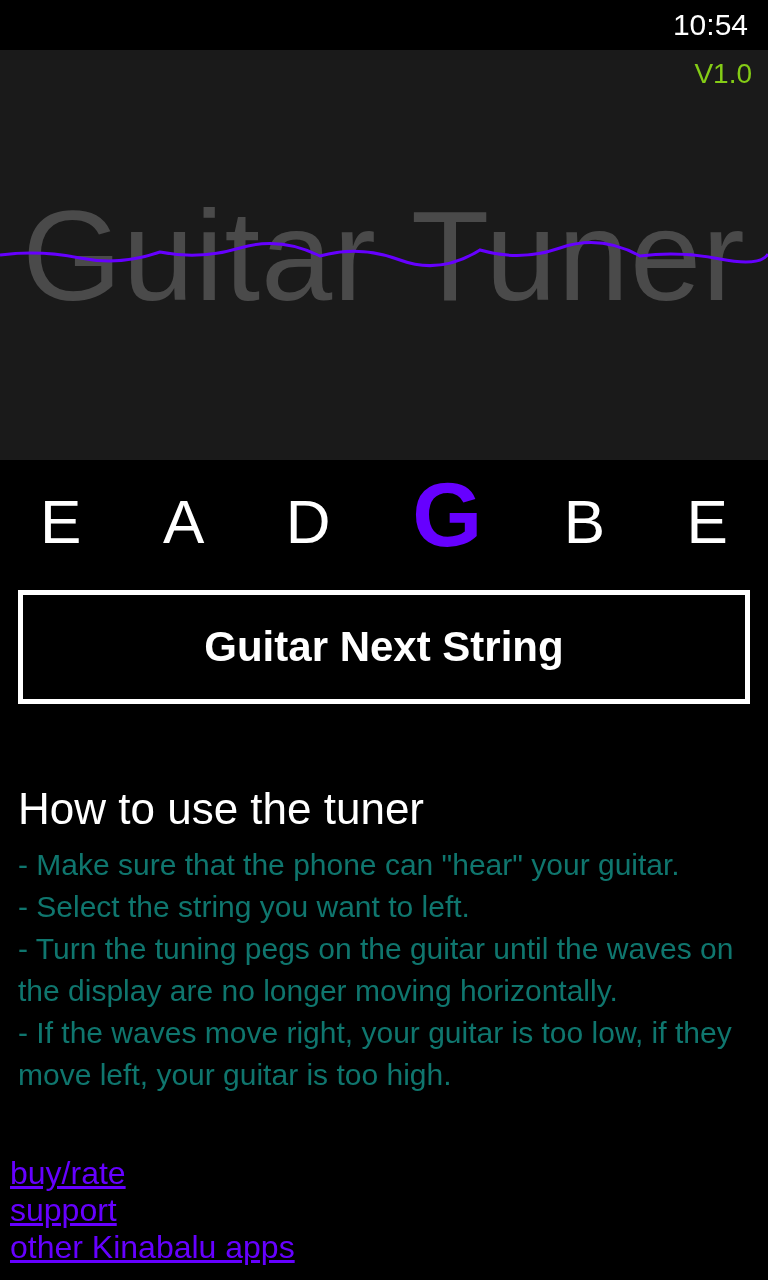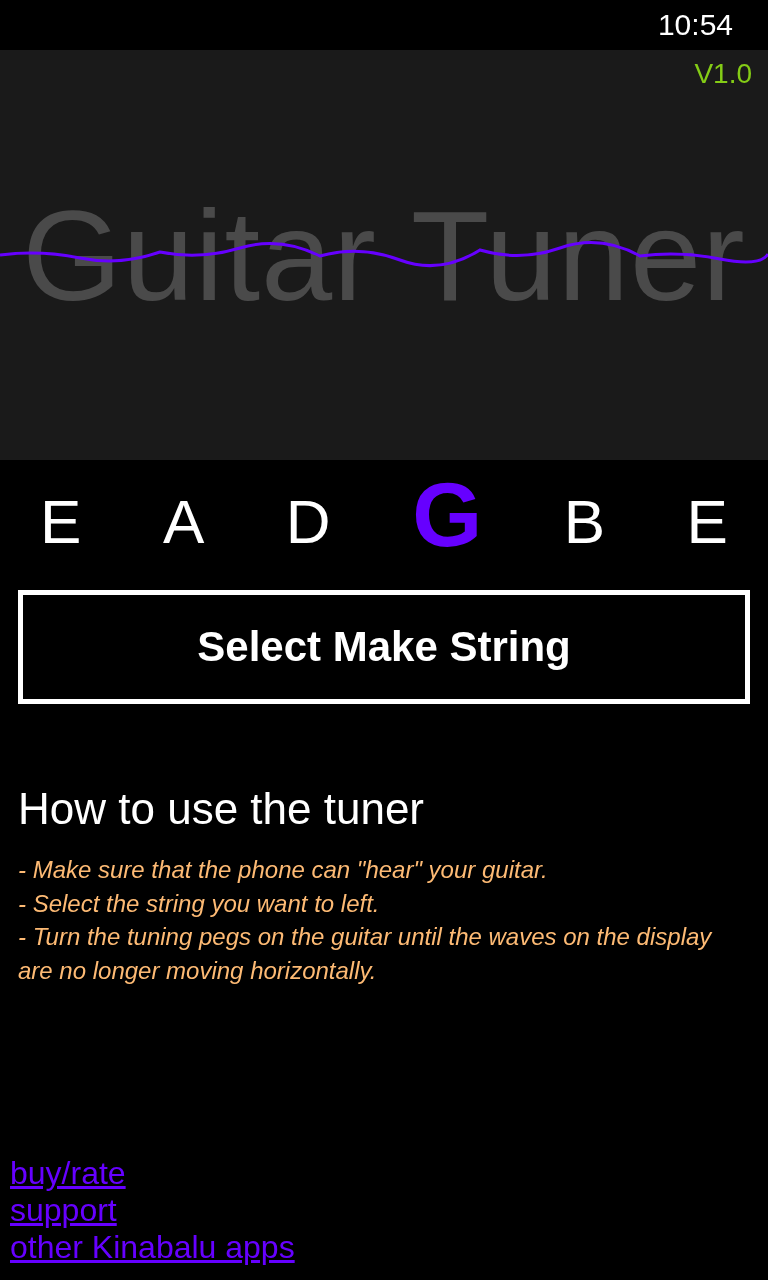--- a/index.html
+++ b/index.html
@@ -16,21 +16,21 @@
       overflow: hidden;
       display: flex;
       flex-direction: column;
     }
     .status-bar {
       height: 50px;
       background-color: #000;
       display: flex;
       justify-content: flex-end;
       align-items: center;
-      padding-right: 35px;
+      padding-right: 20px;
       font-size: 30px;
       font-weight: 300;
     }
     .waveform-area {
       height: 410px;
       background-color: #1a1a1a;
       position: relative;
       display: flex;
       align-items: center;
       justify-content: center;
@@ -99,28 +99,27 @@
       font-family: inherit;
     }
     .instructions {
       padding: 50px 18px 0 18px;
       flex: 1;
     }
     .instructions-title {
       font-size: 44px;
       font-weight: 300;
       color: #fff;
-      margin-bottom: 19px;
+      margin-bottom: 10px;
     }
     .instructions-text {
-      font-size: 24px;
+      font-size: 30px;
       font-weight: 300;
-      color: #fdba74;
+      color: #0f766e;
       line-height: 1.4;
-      font-style: italic;
     }
     .bottom-links {
       display: flex;
       justify-content: space-around;
       padding: 18px 10px 14px 10px;
       flex-direction: column;
     }
     .bottom-link {
       color: #6600ff;
       font-size: 32px;
@@ -147,29 +146,30 @@
 <div class="string-selector">
   <button class="string-btn">E</button>
   <button class="string-btn">A</button>
   <button class="string-btn">D</button>
   <button class="string-btn active">G</button>
   <button class="string-btn">B</button>
   <button class="string-btn">E</button>
 </div>
 
 <div class="next-button-container">
-  <button class="next-button">Select Make String</button>
+  <button class="next-button">Guitar Next String</button>
 </div>
 
 <div class="instructions">
   <h2 class="instructions-title">How to use the tuner</h2>
   <div class="instructions-text">
     <div>- Make sure that the phone can "hear" your guitar.</div>
     <div>- Select the string you want to left.</div>
     <div>- Turn the tuning pegs on the guitar until the waves on the display are no longer moving horizontally.</div>
+    <div>- If the waves move right, your guitar is too low, if they move left, your guitar is too high.</div>
   </div>
 </div>
 
 <div class="bottom-links">
   <a class="bottom-link">buy/rate</a>
   <a class="bottom-link">support</a>
   <a class="bottom-link">other Kinabalu apps</a>
 </div>
 
 </body></html>

